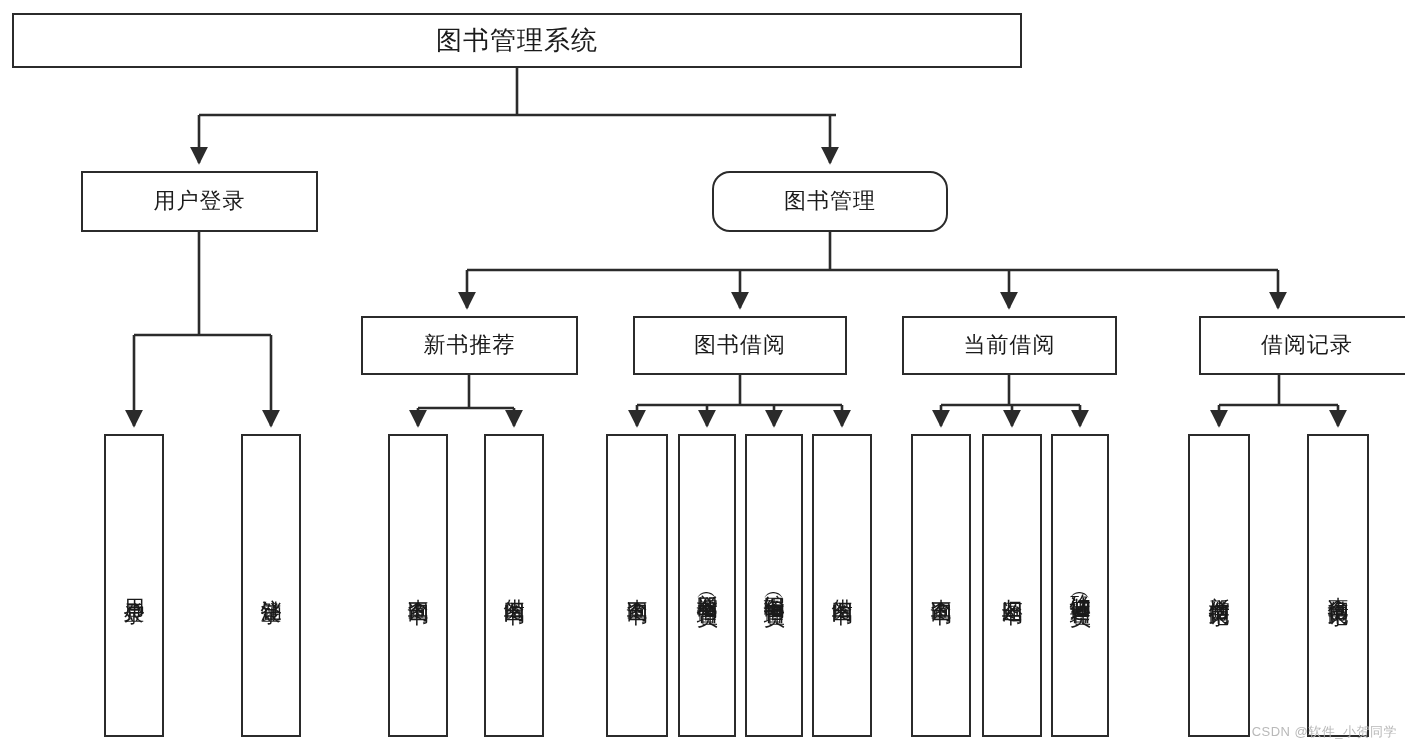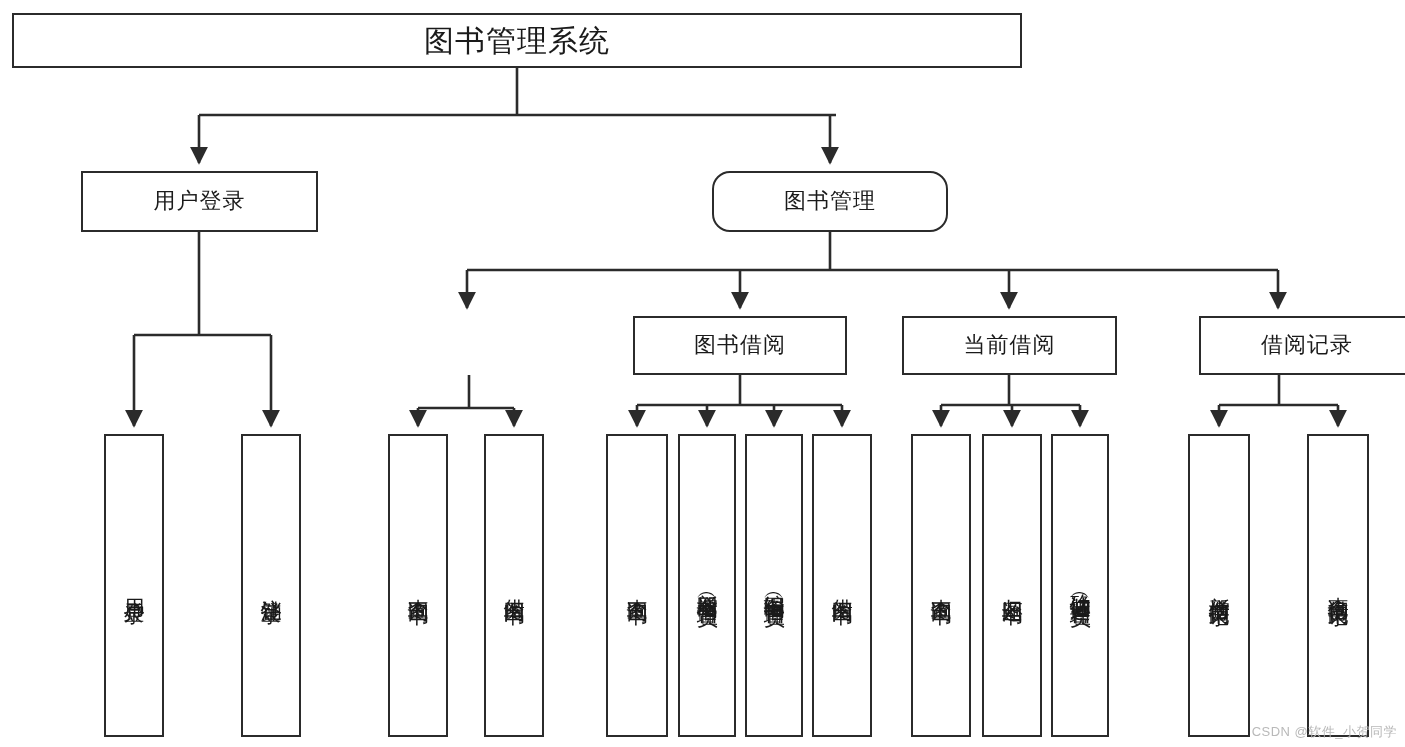--- a/index.html
+++ b/index.html
@@ -44,21 +44,21 @@
   }
   .node.vert {
     writing-mode: vertical-rl;
     text-orientation: upright;
     font-size: 21px;
     line-height: 1.45;
     letter-spacing: 2px;
     padding: 6px 0;
   }
   .node.root {
-    font-size: 30px;
+    font-size: 26px;
   }
   .watermark {
     position: absolute;
     right: 8px;
     bottom: 6px;
     font-size: 13px;
     color: #b9b9b9;
     letter-spacing: 0.5px;
     white-space: nowrap;
   }
@@ -117,20 +117,21 @@
       <path d="M 1219 405 L 1219 426" marker-end="url(#arrow)"></path>
       <path d="M 1338 405 L 1338 426" marker-end="url(#arrow)"></path>
     </g>
   </svg>
 
   <div class="node horiz root" style="left: 12px; top: 13px; width: 1010px; height: 55px;">图书管理系统</div>
 
   <div class="node horiz" style="left: 81px; top: 171px; width: 237px; height: 61px;">用户登录</div>
   <div class="node horiz" style="left: 712px; top: 171px; width: 236px; height: 61px; border-radius: 18px;">图书管理</div>
 
+  <div class="node horiz" style="left: 361px; top: 316px; width: 217px; height: 59px;">新书推荐</div>
   <div class="node horiz" style="left: 902px; top: 316px; width: 215px; height: 59px;">当前借阅</div>
   <div class="node horiz" style="left: 633px; top: 316px; width: 214px; height: 59px;">图书借阅</div>
   <div class="node horiz" style="left: 1171px; top: 316px; width: 216px; height: 59px; margin-left: 28px;">借阅记录</div>
 
   <div class="node vert" style="left: 104px; top: 434px; width: 60px; height: 303px;">用户登录</div>
   <div class="node vert" style="left: 241px; top: 434px; width: 60px; height: 303px;">注销登录</div>
   <div class="node vert" style="left: 388px; top: 434px; width: 60px; height: 303px;">查询图书</div>
   <div class="node vert" style="left: 484px; top: 434px; width: 60px; height: 303px;">借阅图书</div>
   <div class="node vert" style="left: 606px; top: 434px; width: 62px; height: 303px;">查询图书</div>
   <div class="node vert" style="left: 678px; top: 434px; width: 58px; height: 303px;">新增图书（管理员）</div>

